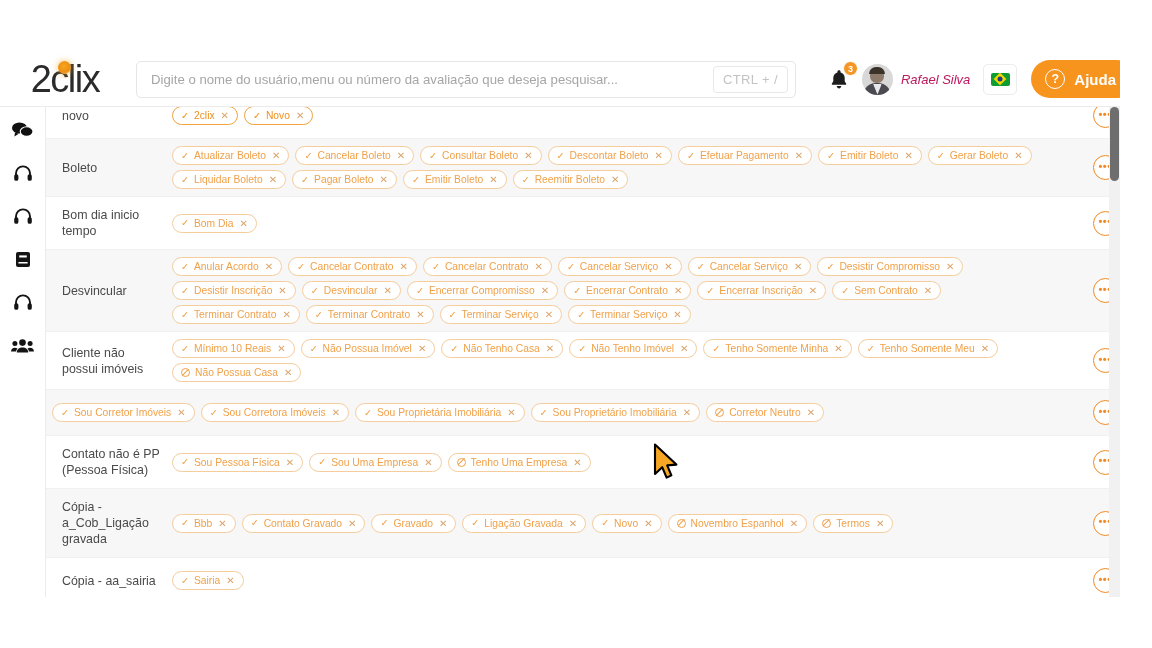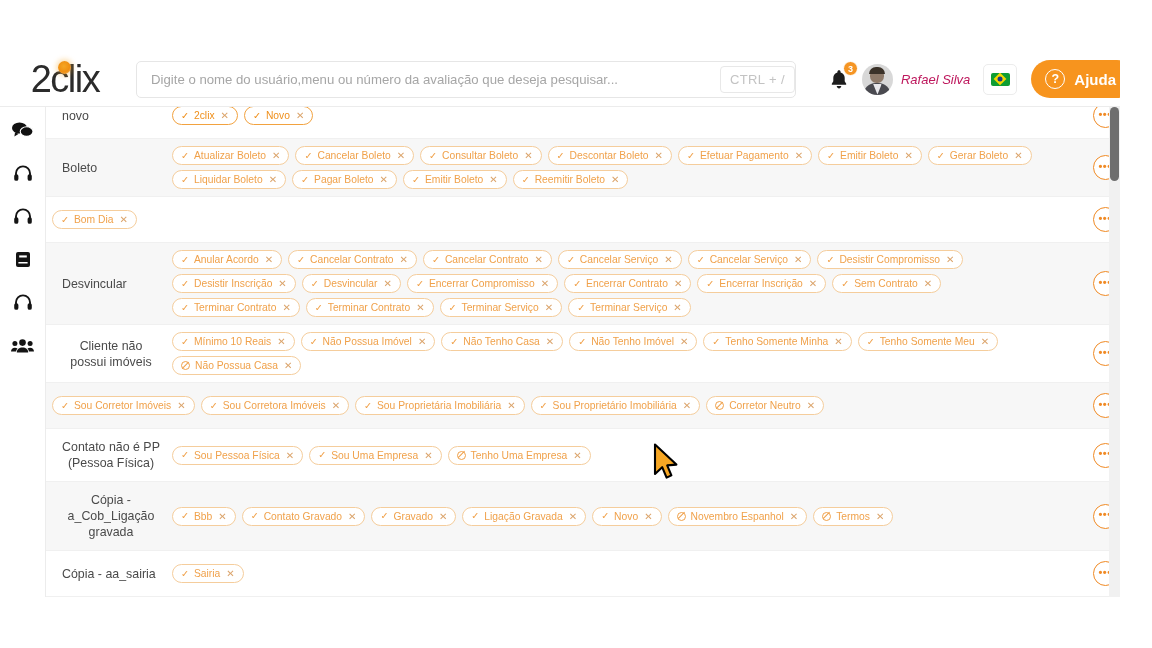--- a/index.html
+++ b/index.html
@@ -58,21 +58,21 @@
     background: radial-gradient(circle at 45% 40%, #f5a623 0%, #ef8f12 55%, #f6c98a 100%);
     box-shadow: 0 0 5px 2px rgba(245,166,35,.35);
   }
 
   .search-box {
     width: 660px; height: 37px;
     margin-left: 6px;
     border: 1px solid #e6e6e6; border-radius: 5px;
     background: #ffffff;
     display: flex; align-items: center;
-    padding: 0 0 0 14px;
+    padding: 0 7px 0 14px;
   }
   .search-input {
     flex: 1; border: 0; outline: none;
     font-size: 13.2px; color: #9d9d9d;
     font-family: "Liberation Sans", sans-serif;
     background: transparent;
   }
   .search-input::placeholder { color: #a6a6a6; }
   .kbd {
     border: 1px solid #e8e8e8; border-radius: 4px;
@@ -177,21 +177,20 @@
   .content {
     position: absolute; top: 55px; left: 46px;
     width: 1106px; height: 490px;
     background: #fbfbfb;
     overflow: hidden;
   }
   .table {
     position: absolute; top: -14px; left: 0;
     width: 1090px;
     background: #ffffff;
-    text-align: center;
   }
   .row {
     display: flex; align-items: stretch;
     border-bottom: 1px solid #f0f0f0;
     background: #ffffff;
     min-height: 46px;
   }
   .row.alt { background: #f7f7f7; }
   .row-label {
     width: 120px; flex: none;
@@ -443,20 +442,21 @@
                 <span class="ic">✓</span>
                 <span>Reemitir Boleto</span>
                 <span class="x">✕</span>
               </span>
             </div>
             <div class="row-action">
               <div class="dots-btn">•••</div>
             </div>
           </div>
           <div class="row">
+            <div class="row-label">Bom dia inicio tempo</div>
             <div class="row-tags">
               <span class="chip">
                 <span class="ic">✓</span>
                 <span>Bom Dia</span>
                 <span class="x">✕</span>
               </span>
             </div>
             <div class="row-action">
               <div class="dots-btn">•••</div>
             </div>

